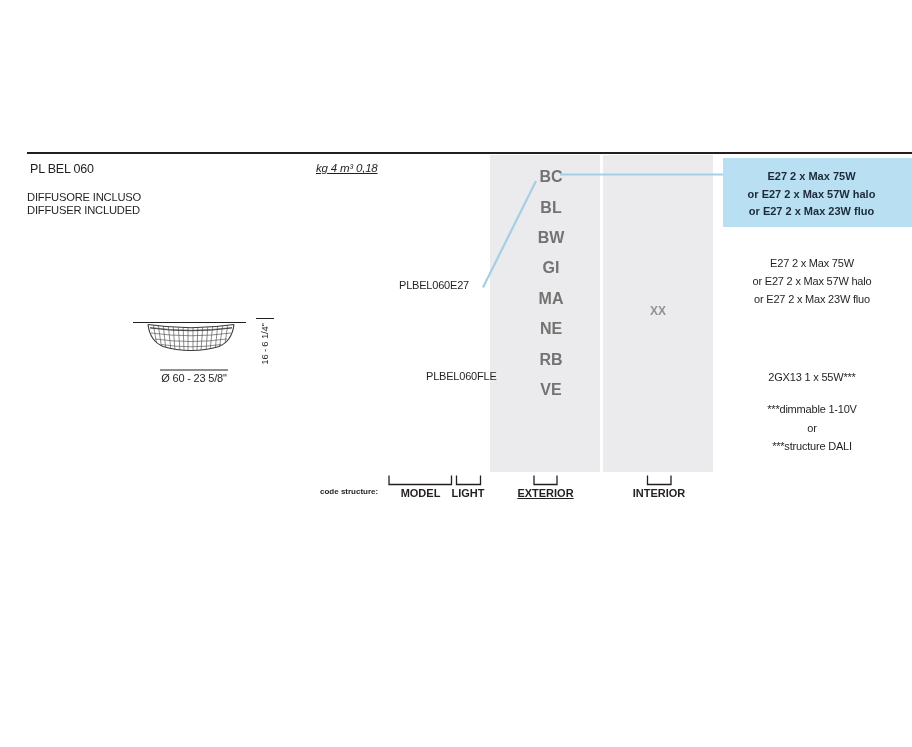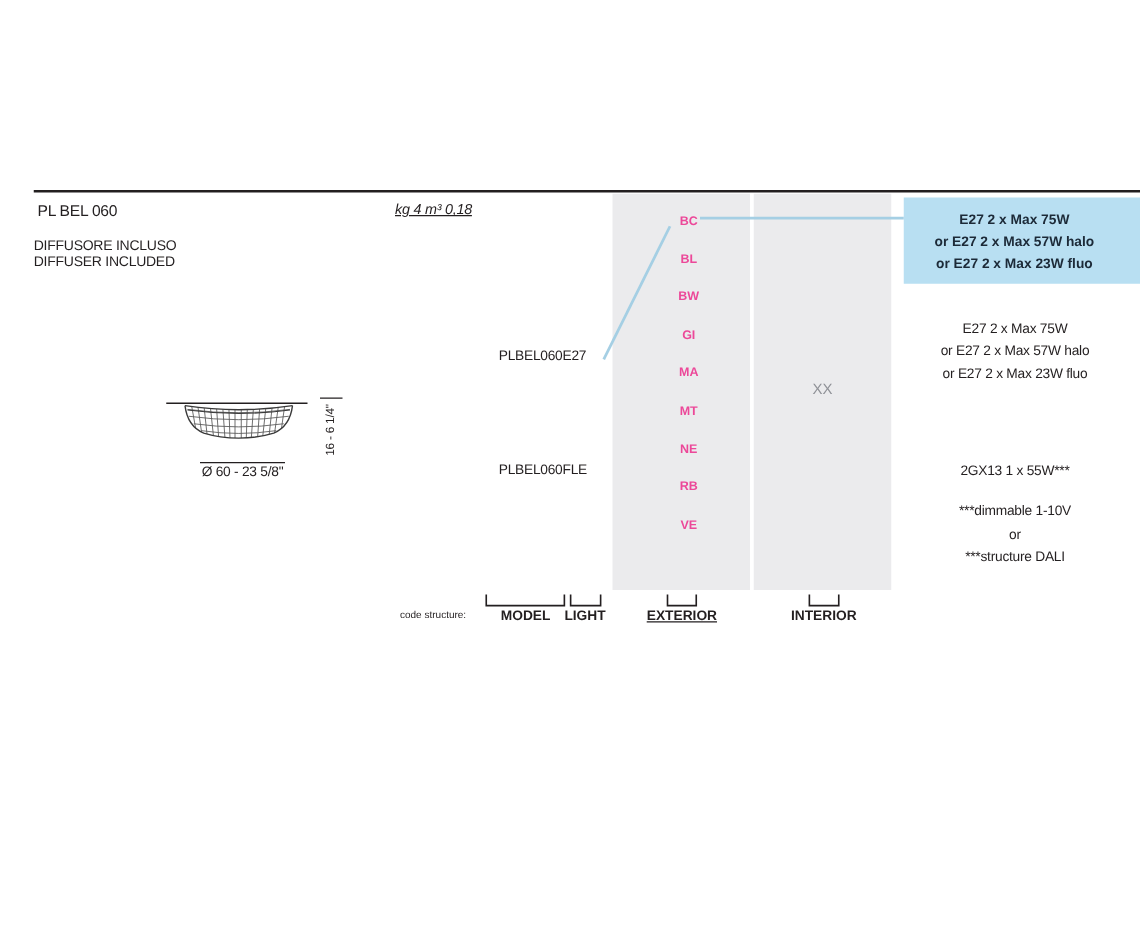--- a/index.html
+++ b/index.html
@@ -13,45 +13,45 @@
   #title{left:30px;top:162px;font-size:12.5px;font-weight:normal;}
   #subtitle{left:27px;top:191px;font-size:11.2px;line-height:13.4px;}
   #weight{left:316px;top:162px;font-size:11.5px;font-style:italic;text-decoration:underline;}
 
   
   .graycol{top:155px;width:110px;height:317px;background:#ebebed;}
   #col-exterior{left:490px;}
   #col-interior{left:603px;}
   #exterior-codes{left:490px;top:162px;width:110px;}
   .codecell{height:30.4px;display:flex;align-items:center;justify-content:center;
-    font-size:10px;font-weight:bold;color:#ec4899;padding-left:12px;}
+    font-size:16px;font-weight:bold;color:#737373;padding-left:12px;}
   #interior-code{left:603px;top:304px;width:110px;text-align:center;
-    font-size:12px;font-weight:normal;color:#909298;}
+    font-size:12px;font-weight:bold;color:#909298;}
 
   
   .prodcode{left:399px;font-size:11px;}
   #code-e27{top:279px;}
-  #code-fle{top:370px;}
+  #code-fle{top:370px;margin-left:27px;}
 
   
   .specblock{left:712px;width:200px;text-align:center;font-size:11px;line-height:18px;}
   #spec-highlight{left:723px;top:158px;width:189px;height:69px;background:#b8dff2;
     box-sizing:border-box;padding:10px 14px 0 2px;text-align:center;
     font-size:11px;font-weight:bold;line-height:17.5px;color:#1c2a38;}
   #spec-e27{top:254px;}
   #spec-fluo{top:368px;}
   #spec-dimming{top:400px;line-height:18.5px;}
 
   
   #dim-diameter{left:134px;top:372px;width:120px;text-align:center;font-size:11px;}
   #dim-height{left:239px;top:338px;width:52px;height:12px;text-align:center;
     font-size:9.5px;transform:rotate(-90deg);transform-origin:center center;white-space:nowrap;}
 
   
-  #code-structure-label{left:320px;top:487px;font-size:8px;font-weight:normal;}
+  #code-structure-label{left:320px;top:487px;font-size:8px;font-weight:bold;}
   .seglabel{top:487px;text-align:center;font-size:11px;font-weight:bold;}
   #seg-model{left:390px;width:61px;}
   #seg-light{left:443px;width:50px;}
   #seg-exterior{left:505px;width:81px;text-decoration:underline;}
   #seg-interior{left:619px;width:80px;}
 
   #gfx{left:0;top:0;width:912px;height:747px;pointer-events:none;}
 </style>
 </head>
 <body>
@@ -69,21 +69,20 @@
 
   <div id="col-exterior" class="abs graycol"></div>
   <div id="col-interior" class="abs graycol"></div>
 
   <div id="exterior-codes" class="abs">
     <div class="codecell">BC</div>
     <div class="codecell">BL</div>
     <div class="codecell">BW</div>
     <div class="codecell">GI</div>
     <div class="codecell">MA</div>
-    <div class="codecell">MT</div>
     <div class="codecell">NE</div>
     <div class="codecell">RB</div>
     <div class="codecell">VE</div>
   </div>
   <div id="interior-code" class="abs">XX</div>
 
   <div id="code-e27" class="abs prodcode t">PLBEL060E27</div>
   <div id="code-fle" class="abs prodcode t">PLBEL060FLE</div>
 
   <div id="spec-highlight" class="abs">

